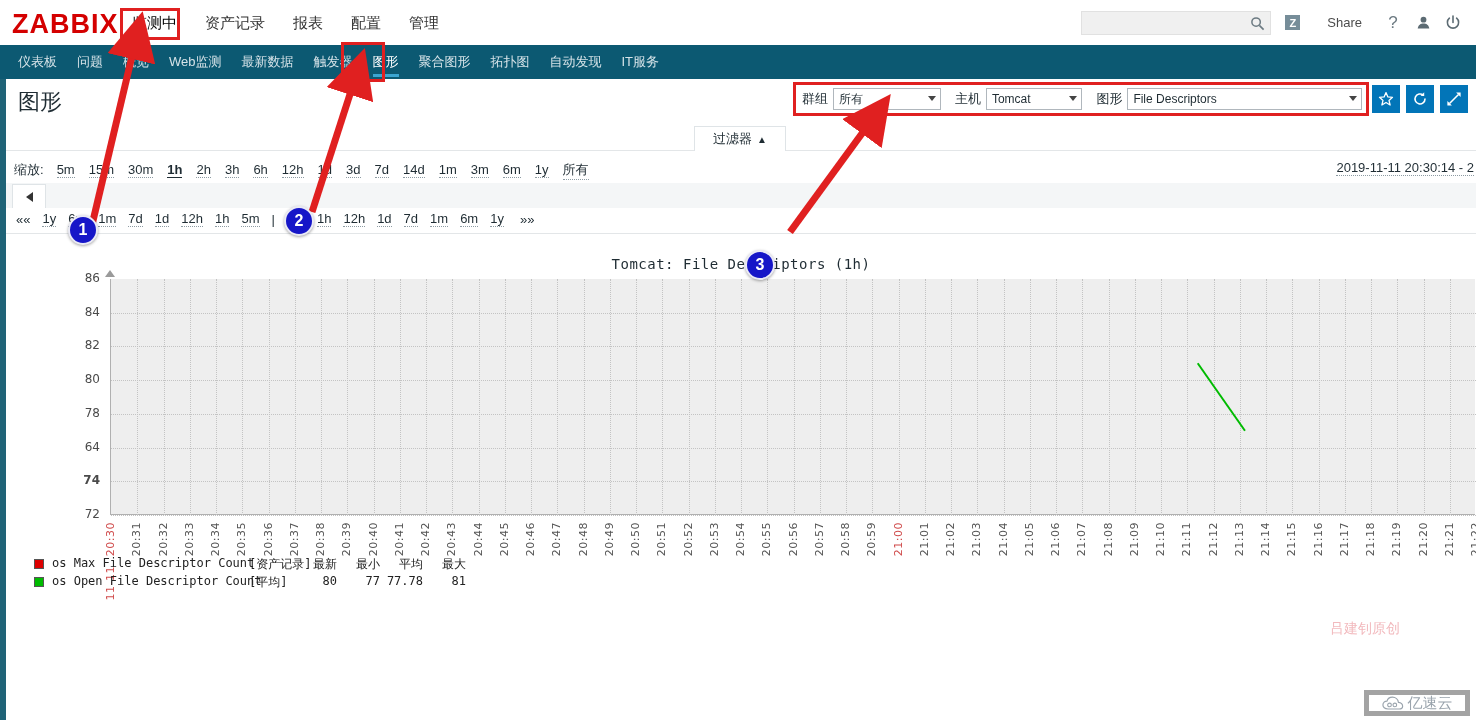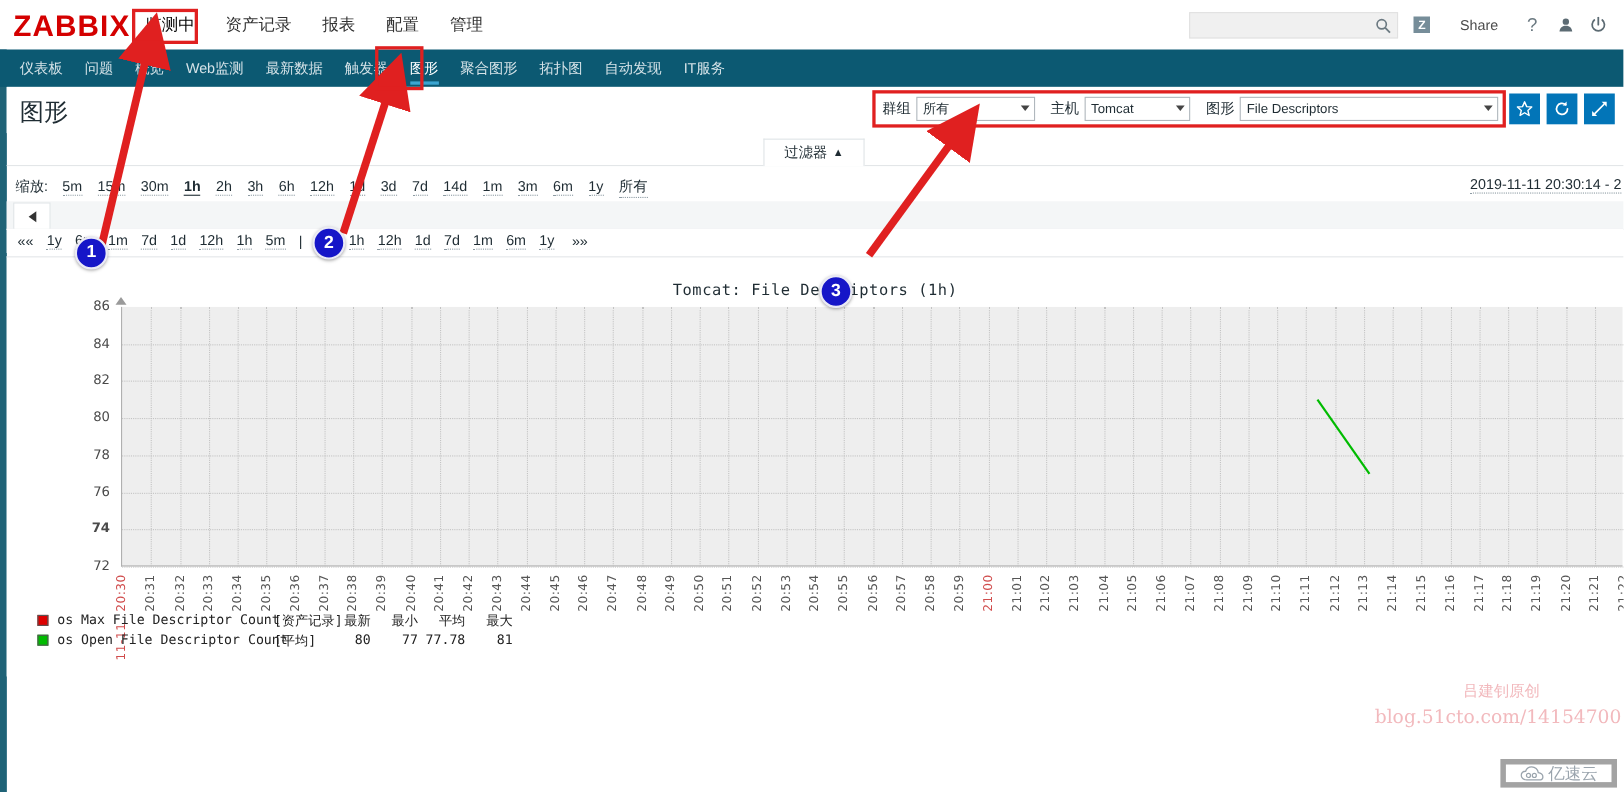--- a/index.html
+++ b/index.html
@@ -365,21 +365,21 @@
         <svg width="1365" height="236" style="position: absolute; left: 0px; top: 0px;">
           <polyline points="1086.7082035306335,84.28571428571429 1133.956386292831,151.71428571428572" fill="none" stroke="#00bb00" stroke-width="2"></polyline>
         </svg>
       </div>
     <div id="yticks">
         <div class="ytick" style="top: 37px;">86</div>
         <div class="ytick" style="top: 70.7143px;">84</div>
         <div class="ytick" style="top: 104.429px;">82</div>
         <div class="ytick" style="top: 138.143px;">80</div>
         <div class="ytick" style="top: 171.857px;">78</div>
-        <div class="ytick" style="top: 205.571px;">76</div>
+        <div class="ytick" style="top: 205.571px;">64</div>
         <div class="ytick" style="top: 239.286px; font-weight: bold;">74</div>
         <div class="ytick" style="top: 273px;">72</div>
       </div>
     <div id="xticks">
         <div class="xtick red" style="left: 98px; top: 288px;">20:30</div>
         <div class="xtick" style="left: 124.25px; top: 288px;">20:31</div>
         <div class="xtick" style="left: 150.5px; top: 288px;">20:32</div>
         <div class="xtick" style="left: 176.75px; top: 288px;">20:33</div>
         <div class="xtick" style="left: 203px; top: 288px;">20:34</div>
         <div class="xtick" style="left: 229.25px; top: 288px;">20:35</div>
@@ -455,21 +455,20 @@
           <span class="lstat">[平均]</span>
           <span class="lnum" style="left:257px">80</span>
           <span class="lnum" style="left:300px">77</span>
           <span class="lnum" style="left:343px">77.78</span>
           <span class="lnum" style="left:386px">81</span>
         </div>
       </div>
   </div>
 
   <div class="wm1">吕建钊原创</div>
-  <div class="wm2">blog.51cto.com/14154700</div>
 
   <div class="ysy">
     <svg width="22" height="15" viewBox="0 0 24 16">
       <path d="M6.5 14 C3 14 1 12 1 9.5 C1 7 3 5.3 5.4 5.4 C6.2 2.6 8.7 1 11.4 1 C14.8 1 17.6 3.5 17.9 6.7 C20.6 7 22.5 9 22.5 11 C22.5 12.8 21 14 18.8 14 Z" fill="none" stroke="#9aa4ad" stroke-width="1.3"></path>
       <circle cx="8.2" cy="9.6" r="2" fill="none" stroke="#9aa4ad" stroke-width="1.2"></circle>
       <circle cx="14" cy="9.6" r="2" fill="none" stroke="#9aa4ad" stroke-width="1.2"></circle>
     </svg>
     <span class="ylbl">亿速云</span>
   </div>
 

